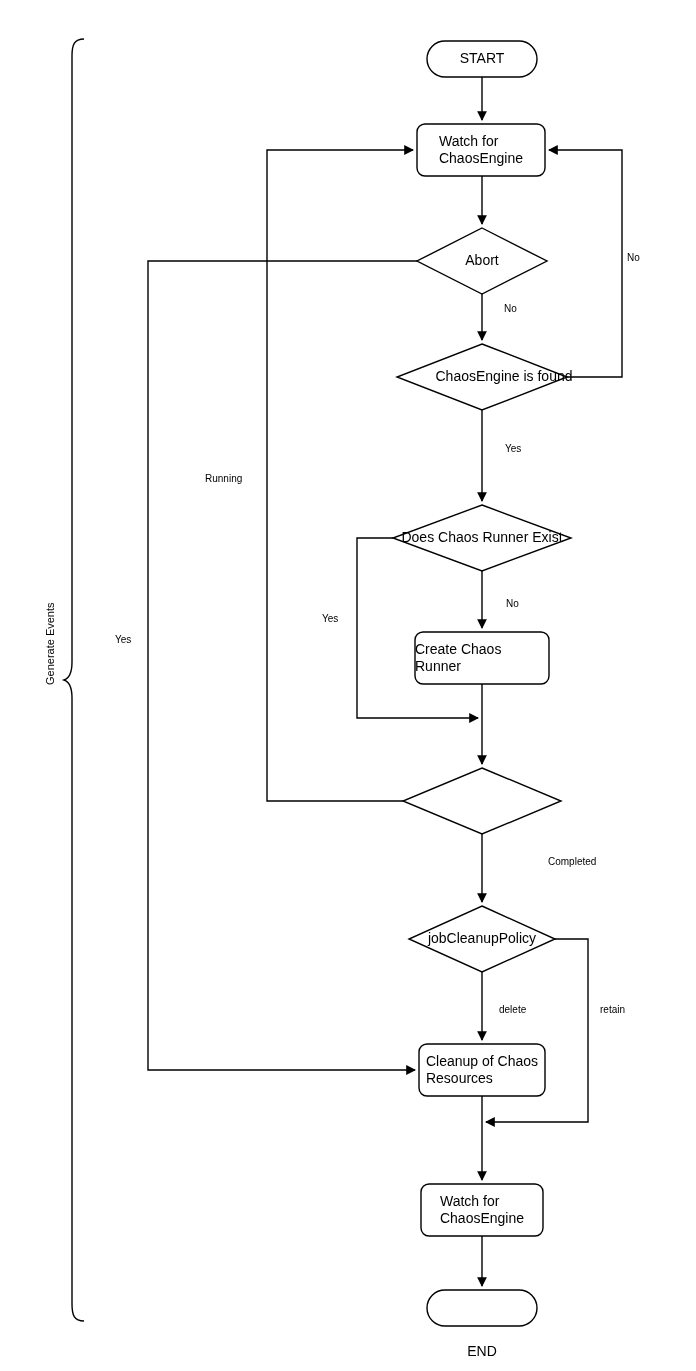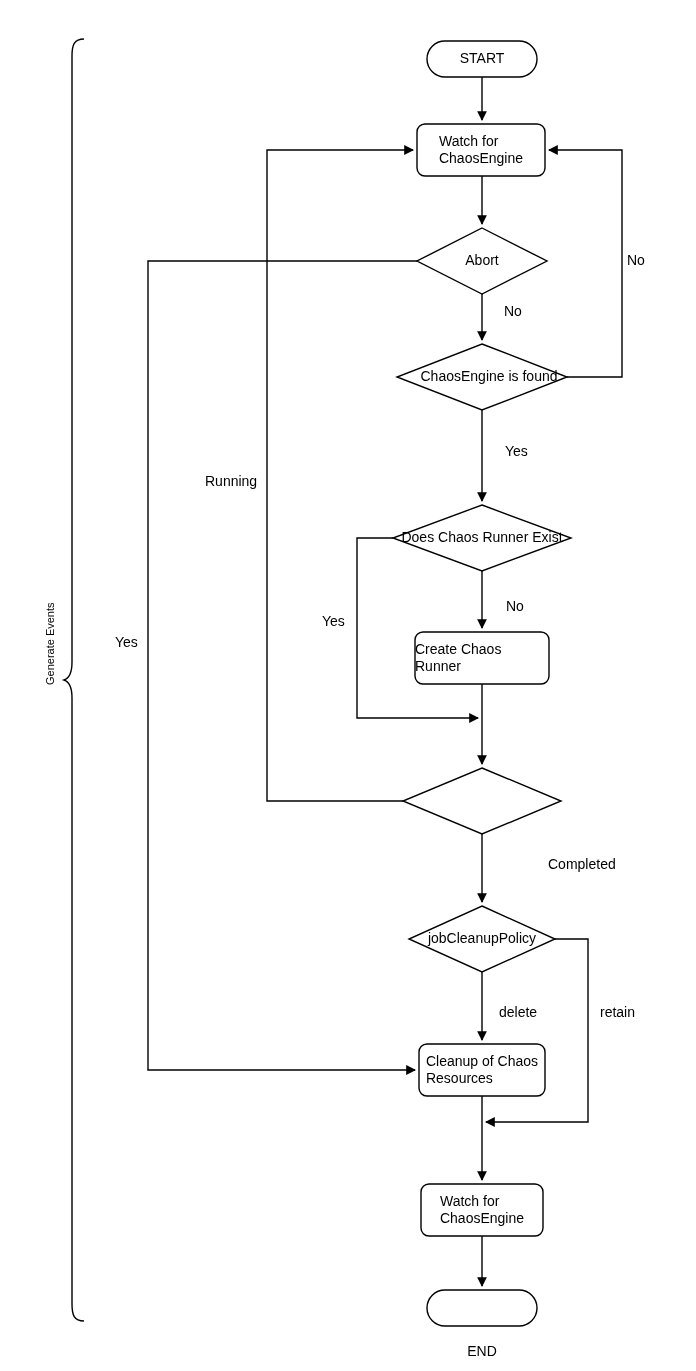--- a/index.html
+++ b/index.html
@@ -31,21 +31,21 @@
     justify-content: center;
     text-align: left;
     font-size: 14px;
     color: #000000;
     line-height: 1.25;
     white-space: pre-line;
     pointer-events: none;
   }
   .edge-label {
     position: absolute;
-    font-size: 14px;
+    font-size: 10px;
     color: #000000;
     white-space: nowrap;
   }
   .group-label {
     position: absolute;
     font-size: 11px;
     color: #000000;
     white-space: nowrap;
     transform-origin: 50% 50%;
   }
@@ -125,21 +125,21 @@
 
     <g fill="none" stroke="#000000" stroke-width="1.4">
       <path d="M84,39 C74,39 72,45 72,56 L72,662 C72,672 70,678 64,680 C70,682 72,688 72,698 L72,1304 C72,1315 74,1321 84,1321"></path>
     </g>
   </svg>
 
   <div class="node-label" style="left:427px; top:41px; width:110px; height:36px;">START</div>
   <div class="node-label" style="left:417px; top:124px; width:128px; height:52px;">Watch for
 ChaosEngine</div>
   <div class="node-label" style="left:417px; top:228px; width:130px; height:66px;">Abort</div>
-  <div class="node-label" style="left:404px; top:344px; width:170px; height:66px;">ChaosEngine is found</div>
+  <div class="node-label" style="left:419px; top:344px; width:170px; height:66px;">ChaosEngine is found</div>
   <div class="node-label" style="left:393px; top:505px; width:178px; height:66px;">Does Chaos Runner Exist</div>
   <div class="node-label" style="left:415px; top:632px; width:134px; height:52px;">Create Chaos Runner</div>
   <div class="node-label" style="left:409px; top:906px; width:146px; height:66px;">jobCleanupPolicy</div>
   <div class="node-label" style="left:419px; top:1044px; width:126px; height:52px;border-radius:24px;">Cleanup of Chaos
 Resources</div>
   <div class="node-label" style="left:421px; top:1184px; width:122px; height:52px;">Watch for
 ChaosEngine</div>
   <div class="node-label" style="left:427px; top:1334px; width:110px; height:36px;">END</div>
 
   <div class="edge-label" style="left:504px; top:303px;">No</div>

